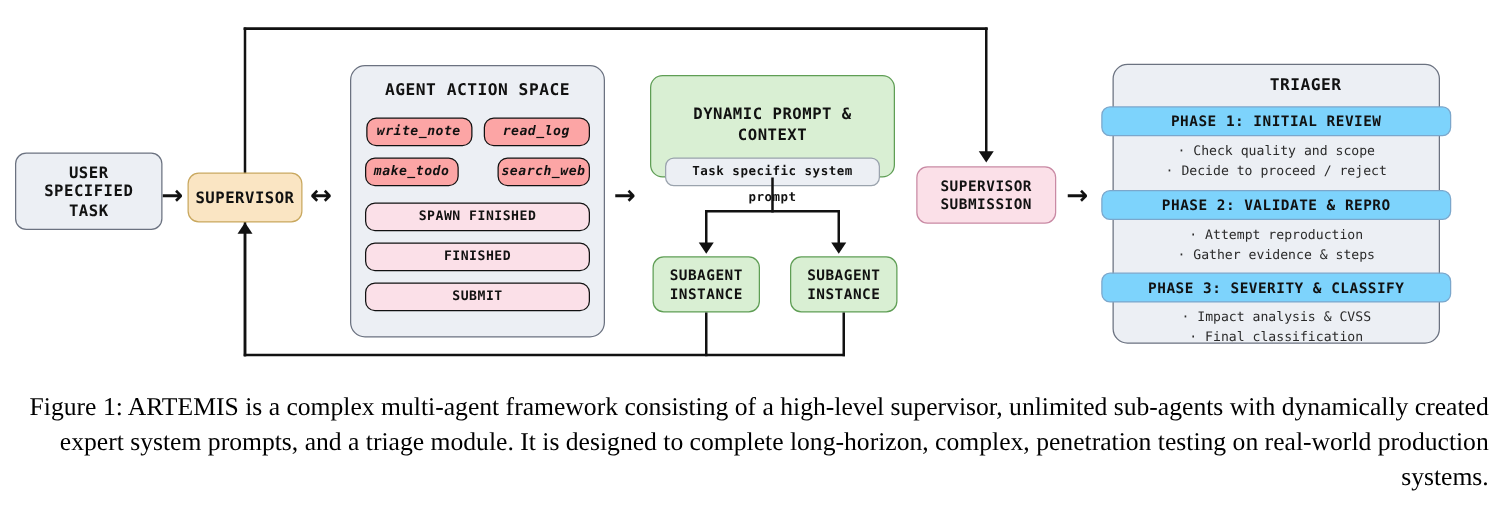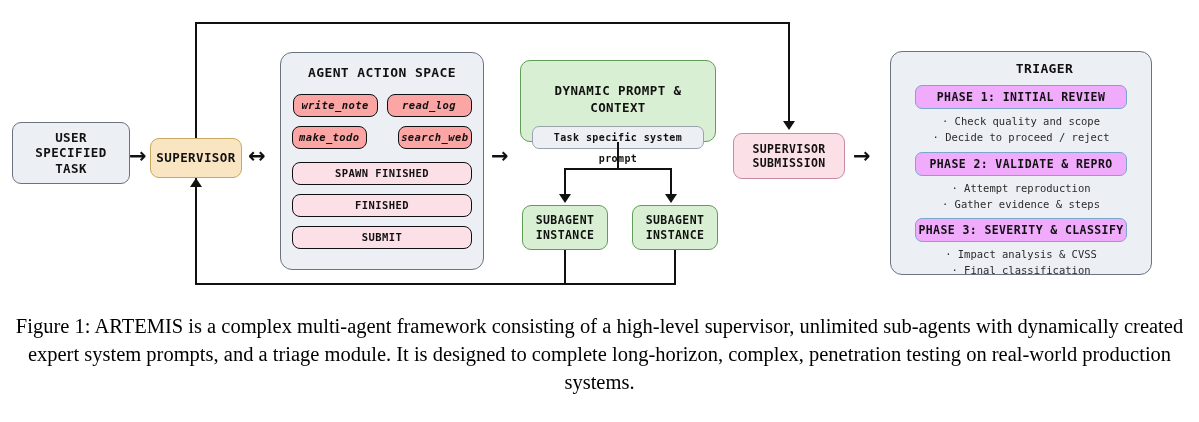--- a/index.html
+++ b/index.html
@@ -44,23 +44,23 @@
 
   #subagent-1{left:522px;top:205px;width:86px;height:45px;font-size:11.5px;}
   #subagent-2{left:632px;top:205px;width:86px;height:45px;font-size:11.5px;}
 
   #supervisor-submission{left:733px;top:133px;width:112px;height:46px;font-size:11.5px;}
 
   
   #triager{left:890px;top:51px;width:262px;height:224px;
            border-radius:12px;justify-content:flex-start;padding-top:9px;}
   #triager .panel-title{font-size:13px;margin-bottom:8px;margin-left:47px;}
-  .phase{box-sizing:border-box;width:212px;height:24px;line-height:22px;
+  .phase{box-sizing:border-box;width:280px;height:24px;line-height:22px;
          font-size:11.5px;font-weight:bold;text-align:center;
-         border:1.4px solid #7ba7cc;border-radius:7px;background:#f0abfc;}
+         border:1.4px solid #7ba7cc;border-radius:7px;background:#7dd3fc;}
   .bullets{width:236px;font-size:10.5px;font-weight:normal;color:#2b2b2b;
            text-align:center;margin:5px 0 6px 0;line-height:1.5;letter-spacing:0;}
   .bullets div{white-space:pre;}
 
   
   .line{position:absolute;background:#111;}
   .hline{height:2px;}
   .vline{width:2px;}
   .arrowglyph{position:absolute;color:#111;font-weight:bold;
               font-family:"DejaVu Sans","Liberation Sans",sans-serif;line-height:1;}
@@ -72,21 +72,21 @@
           border-bottom:9px solid #111;}
 
   
   #frame{position:absolute;left:195px;top:22px;width:595px;height:263px;
          border:2px solid #111;border-bottom:none;border-right:none;
          box-sizing:border-box;background:transparent;pointer-events:none;}
 
   
   #caption{position:absolute;left:8px;top:312px;width:1183px;
            font-family:"Liberation Serif","DejaVu Serif",serif;
-           font-size:20.5px;line-height:1.37;color:#000;text-align:center;}
+           font-size:20.5px;line-height:1.37;color:#000;text-align:right;}
 </style>
 </head>
 <body>
 
 <div id="figure">
 
   <div id="frame"></div>
 
   <div class="node grey" id="user-task">
     <span>USER</span>

